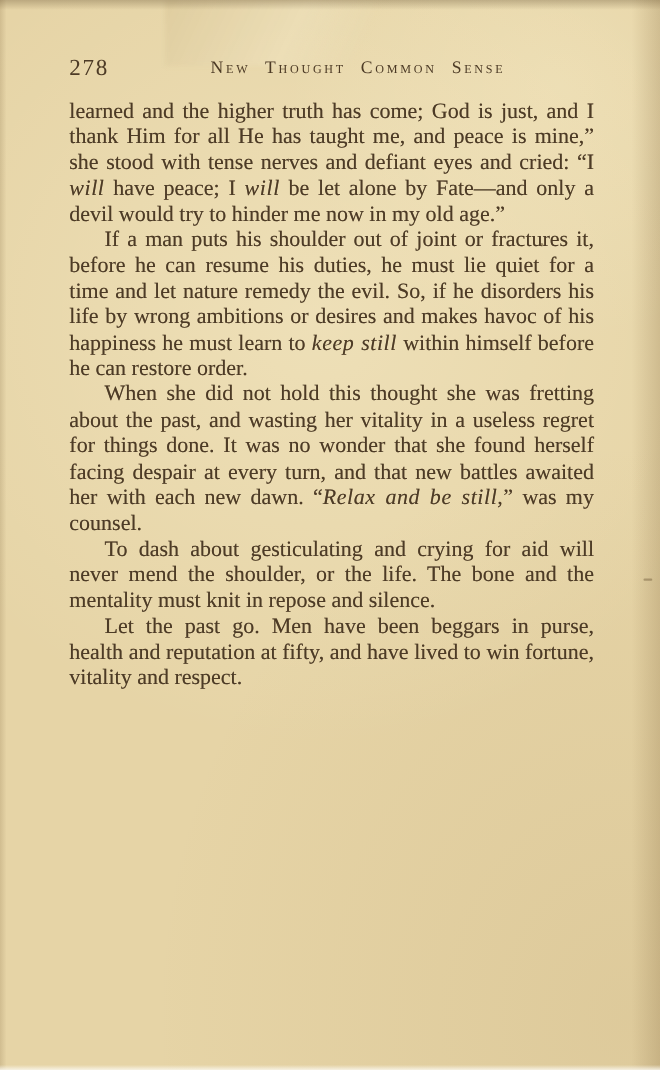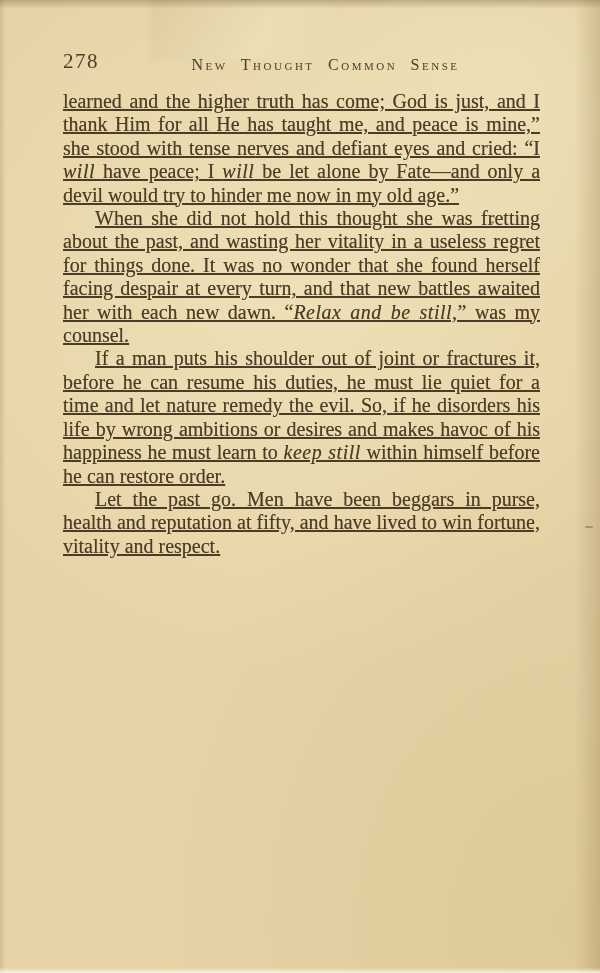--- a/index.html
+++ b/index.html
@@ -35,21 +35,21 @@
   .crease{position:absolute;top:0;left:150px;width:260px;height:60px;pointer-events:none;
     background:linear-gradient(115deg, rgba(200,180,130,0.25) 0%, rgba(255,250,230,0.18) 45%, rgba(200,180,130,0) 70%);
     filter:blur(2px);}
   .speck{position:absolute;background:rgba(96,76,46,0.55);border-radius:50%;}
   .speck-1{left:491px;top:221px;width:3px;height:3px;}
   .speck-2{left:585px;top:526px;width:8px;height:2px;border-radius:1px;background:rgba(96,76,46,0.4);}
 
   .header{
     position:absolute;
     top:49px;left:63px;right:60px;
-    display:flex;align-items:flex-end;
+    display:flex;align-items:center;
     white-space:nowrap;
   }
   .pagenum{
     font-size:21px;
     letter-spacing:1.5px;
   }
   .running-title{
     flex:1;
     text-align:center;
     padding-left:12px;
@@ -63,45 +63,45 @@
     position:absolute;
     top:90px;left:63px;right:60px;
     font-size:20px;
     line-height:23.4px;
     text-align:justify;
     text-shadow:0 0 0.5px rgba(77,59,38,0.55);
   }
   .bodytext p{
     margin:0;
     text-indent:32px;
-    text-decoration:underline;
   }
   .bodytext p.no-indent{text-indent:0;}
   .bodytext i{letter-spacing:0.5px;}
 </style>
 </head>
 <body>
 
 <div class="page">
 
   <div class="crease"></div>
 
   <div class="header">
     <span class="pagenum">278</span>
     <span class="running-title">New Thought Common Sense</span>
   </div>
 
   <div class="bodytext">
 
     <p class="no-indent"><span>learned and the higher truth has come; God is just, and I thank Him for all He has taught me, and peace is mine,” she stood with tense nerves and defiant eyes and cried: “I </span><i>will</i><span> have peace; I </span><i>will</i><span> be let alone by Fate—and only a devil would try to hinder me now in my old age.”</span></p>
 
+    <p><span>If a man puts his shoulder out of joint or fractures it, before he can resume his duties, he must lie quiet for a time and let nature remedy the evil. So, if he disorders his life by wrong ambitions or desires and makes havoc of his happiness he must learn to </span><i>keep still</i><span> within himself before he can restore order.</span></p>
+
     <p><span>When she did not hold this thought she was fretting about the past, and wasting her vitality in a useless regret for things done. It was no wonder that she found herself facing despair at every turn, and that new battles awaited her with each new dawn. “</span><i>Relax and be still,</i><span>” was my counsel.</span></p>
 
-    <p><span>If a man puts his shoulder out of joint or fractures it, before he can resume his duties, he must lie quiet for a time and let nature remedy the evil. So, if he disorders his life by wrong ambitions or desires and makes havoc of his happiness he must learn to </span><i>keep still</i><span> within himself before he can restore order.</span></p>
-
+    <p><span>To dash about gesticulating and crying for aid will never mend the shoulder, or the life. The bone and the mentality must knit in repose and silence.</span></p>
 
 
     <p><span>Let the past go. Men have been beggars in purse, health and reputation at fifty, and have lived to win fortune, vitality and respect.</span></p>
 
 
   </div>
 
   <div class="speck speck-1"></div>
   <div class="speck speck-2"></div>
 

